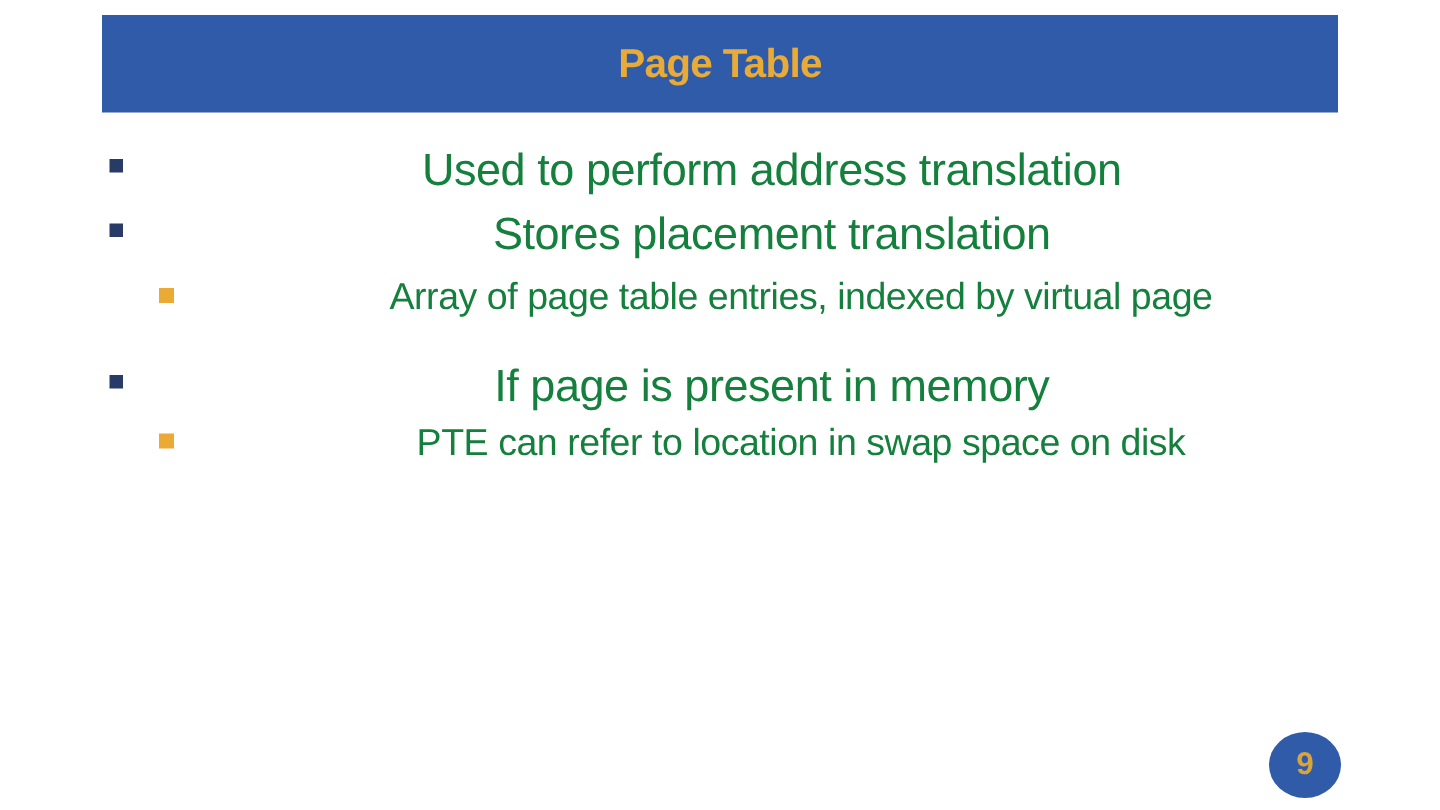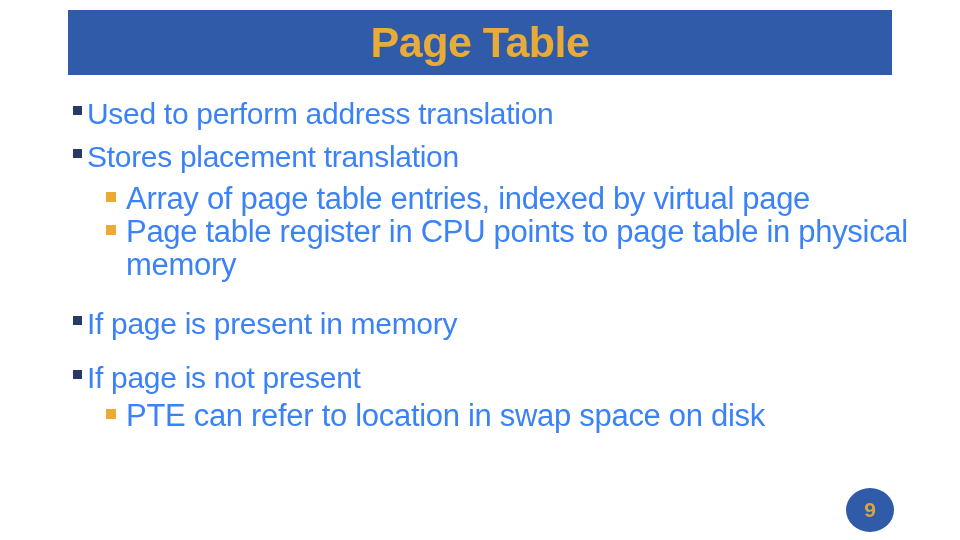--- a/index.html
+++ b/index.html
@@ -10,31 +10,31 @@
   }
   .slide{position:absolute;inset:0;}
 
   
   .banner{
     position:absolute;left:68px;top:10px;width:824px;height:65px;
     background:#2f5ba8;
     display:flex;align-items:center;justify-content:center;
   }
   .banner .title{
-    color:#e9ab37;font-size:43px;font-weight:bold;letter-spacing:-0.5px;text-align:center;
+    color:#e9ab37;font-size:27px;font-weight:bold;letter-spacing:-0.5px;text-align:center;
   }
 
   
   .content{position:absolute;left:73px;top:92px;right:18px;}
-  ul.bullets{list-style:none;margin:0;padding:0;color:#3b82f6;}
+  ul.bullets{list-style:none;margin:0;padding:0;color:#15803d;text-align:center;}
   li{position:relative;}
   li .sq{position:absolute;display:block;}
   li.l1{padding-left:14px;font-size:30px;line-height:43px;letter-spacing:-0.3px;}
   li.l1 .sq{left:0;top:14px;width:9px;height:9px;background:#283a66;}
-  li.l2{padding-left:53px;font-size:31px;line-height:33px;letter-spacing:-0.3px;}
+  li.l2{padding-left:53px;font-size:25px;line-height:33px;letter-spacing:-0.3px;}
   li.l2 .sq{left:33px;top:10px;width:10px;height:10px;background:#eaaa33;}
   li .line{display:block;}
   li.mt4{margin-top:4px;}
   li.mt3{margin-top:21px;}
   li.mt11{margin-top:11px;}
 
   
   .page-badge{
     position:absolute;left:846px;top:488px;width:48px;height:44px;
     background:#2f5ba8;border-radius:50%;
@@ -62,37 +62,28 @@
       <li class="l1">
         <span class="sq"></span>
         <span class="line">Stores placement translation</span>
       </li>
 
       <li class="l2 mt4">
         <span class="sq"></span>
         <span class="line">Array of page table entries, indexed by virtual page</span>
       </li>
 
-      <li class="l2">
-        <span class="sq"></span>
-        <span class="line">Page table register in CPU points to page table in physical</span>
-        <span class="line">memory</span>
-      </li>
 
       <li class="l1 mt3">
         <span class="sq"></span>
         <span class="line">If page is present in memory</span>
       </li>
 
 
 
-      <li class="l1 mt11">
-        <span class="sq"></span>
-        <span class="line">If page is not present</span>
-      </li>
 
       <li class="l2">
         <span class="sq"></span>
         <span class="line">PTE can refer to location in swap space on disk</span>
       </li>
 
     </ul>
   </div>
 
   <div class="page-badge">

